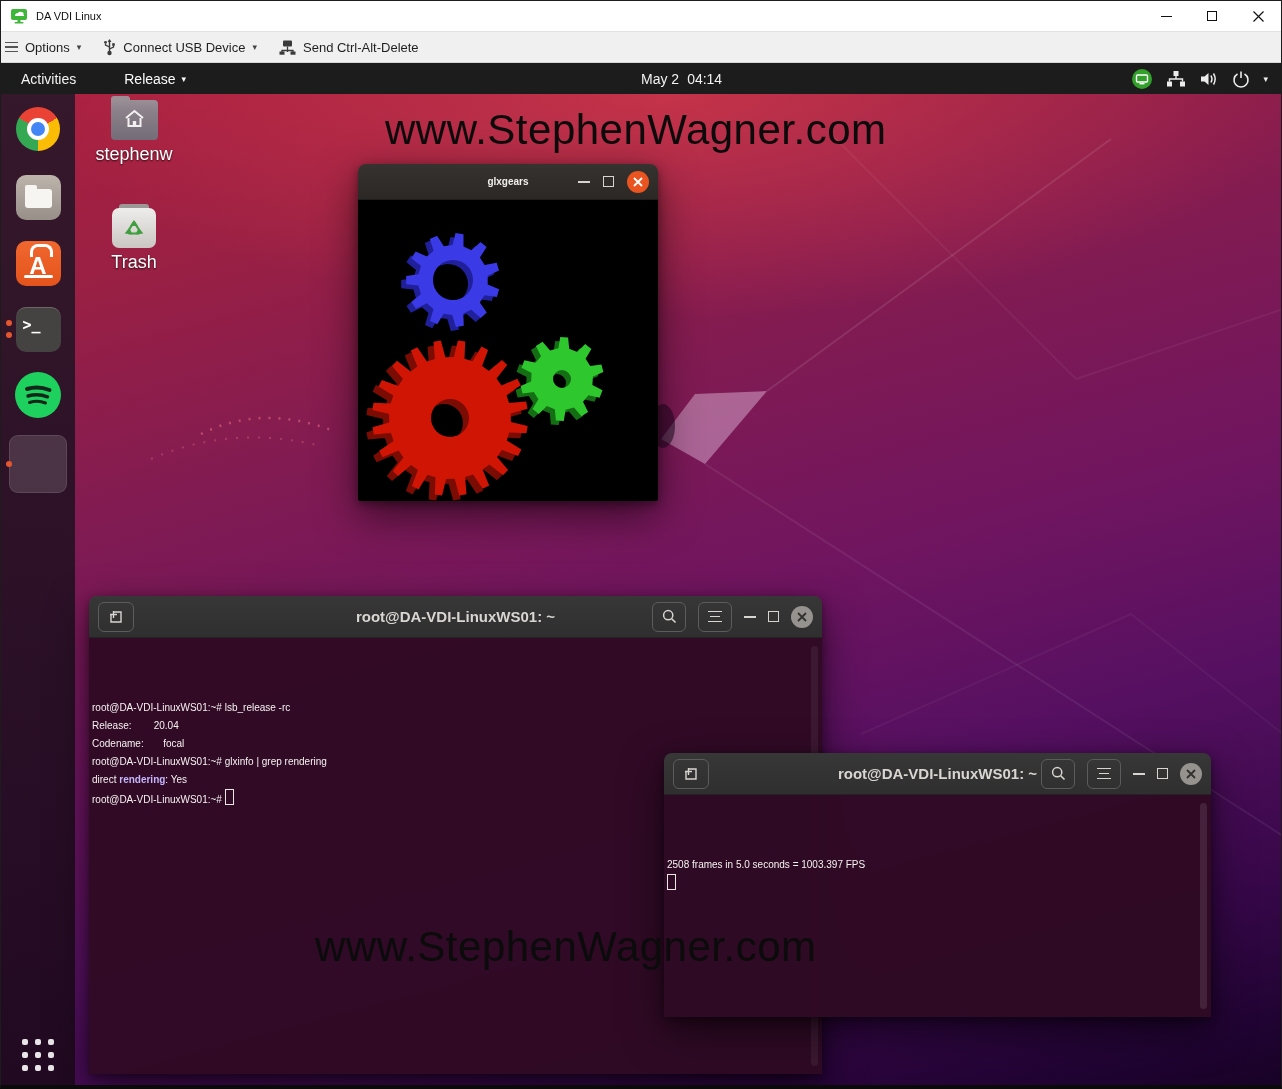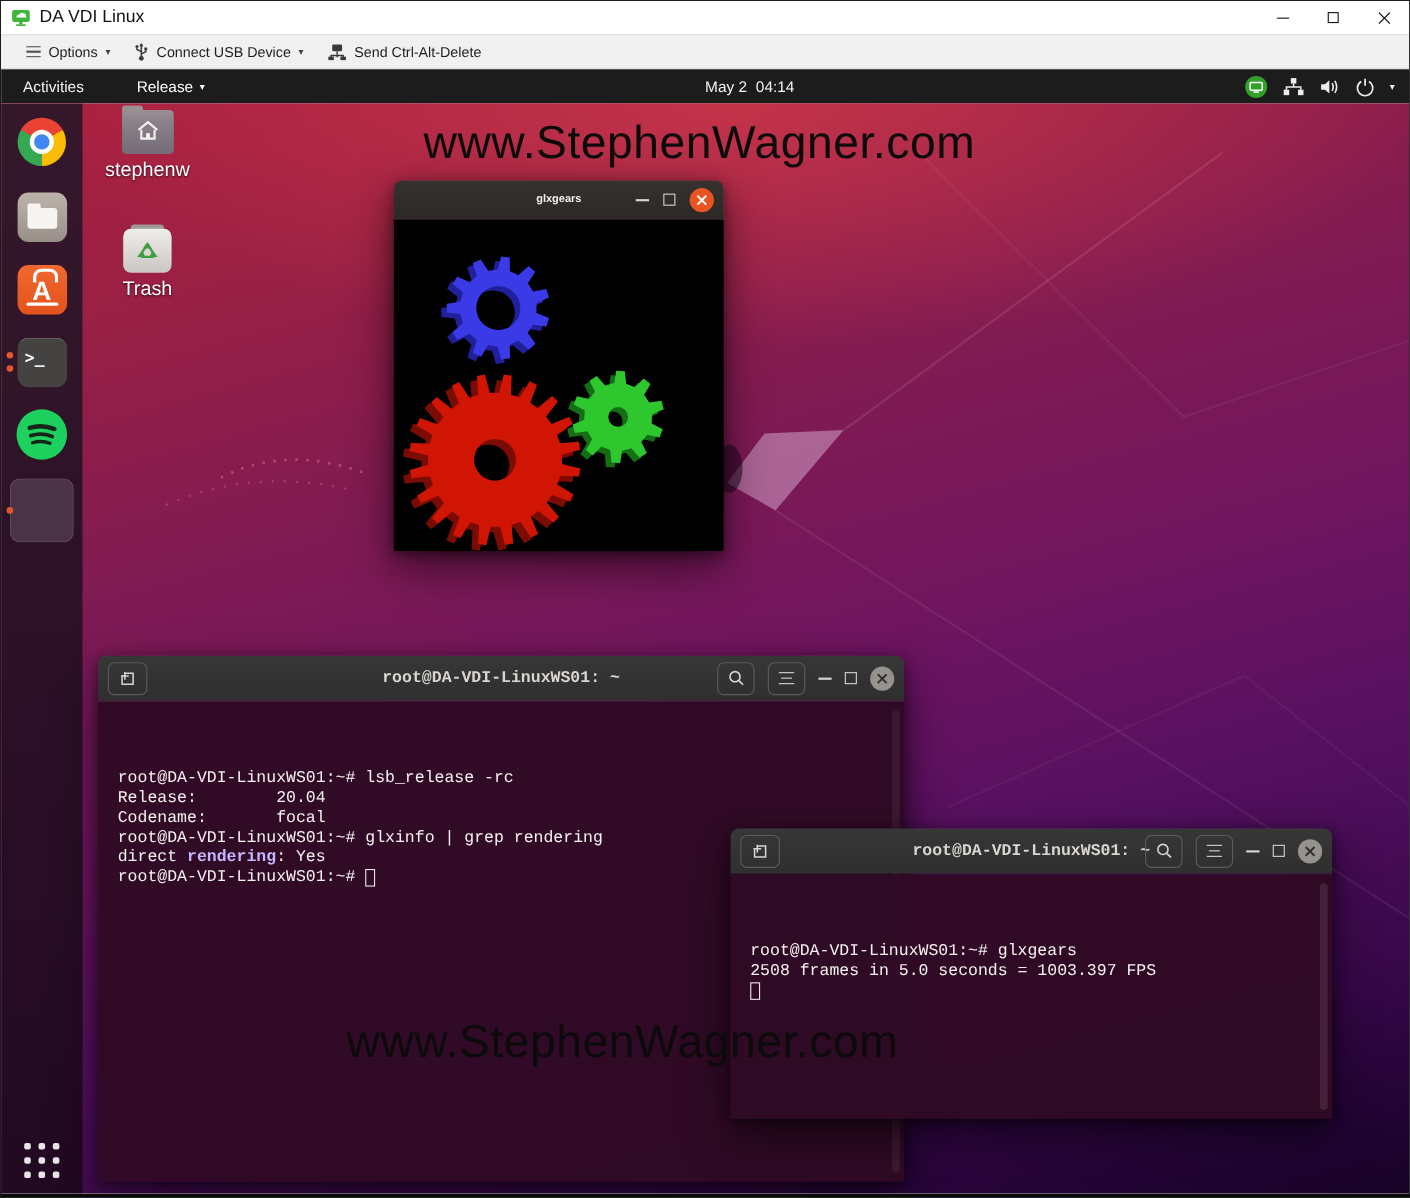--- a/index.html
+++ b/index.html
@@ -3,29 +3,29 @@
 <meta charset="utf-8">
 <style>
   * { margin:0; padding:0; box-sizing:border-box; }
   html,body { width:1282px; height:1089px; font-family:"Liberation Sans", sans-serif; background:#000; }
   .frame { position:relative; width:1282px; height:1089px; background:#fff; overflow:hidden;
            border:1px solid #1c1c1c; border-bottom:4px solid #0a0a0a; }
 
   
   .titlebar { height:30px; background:#ffffff; display:flex; align-items:center; padding-left:9px; }
   .vdi-icon { width:18px; height:16px; margin-right:8px; }
-  .vdi-title { font-size:16px; color:#111; }
+  .vdi-title { font-size:11px; color:#111; }
   .win-controls { margin-left:auto; display:flex; height:100%; }
   .win-btn { width:46px; height:100%; display:flex; align-items:center; justify-content:center; }
   .wc-min { width:11px; height:1px; background:#111; }
   .wc-max { width:10px; height:10px; border:1px solid #111; }
 
   
   .toolbar { height:32px; background:#f0f0f0; border-top:1px solid #e2e2e2; border-bottom:1px solid #d6d6d6;
-             display:flex; align-items:center; padding-left:23px; gap:22px; font-size:13px; color:#1f1f1f; }
+             display:flex; align-items:center; padding-left:4px; gap:22px; font-size:13px; color:#1f1f1f; }
   .tool-item { display:flex; align-items:center; gap:7px; }
   .hamburger { display:inline-flex; flex-direction:column; gap:3px; }
   .hamburger i { display:block; width:13px; height:1.5px; background:#555; }
   .caret { font-size:9px; color:#444; }
 
   
   .topbar { height:31px; background:#1c1c1c; display:flex; align-items:center; position:relative;
             color:#f2f2f2; font-size:14px; }
   .activities { padding:0 10px; margin-left:10px; }
   .appmenu { margin-left:38px; display:flex; align-items:center; gap:6px; color:#fbfbfb; }
@@ -91,30 +91,30 @@
   .glx-title { position:absolute; left:0; right:0; text-align:center; color:#f1efec; font-weight:bold; font-size:10px; }
   .glx-controls { margin-left:auto; display:flex; align-items:center; gap:13px; padding-right:9px; z-index:1; }
   .mini { width:12px; height:2px; background:#d8d4d0; }
   .maxi { width:11px; height:11px; border:1.5px solid #d8d4d0; }
   .close-circle { width:22px; height:22px; border-radius:50%; display:flex; align-items:center; justify-content:center; }
   .close-orange { background:#e95420; }
   .close-gray { background:#96938e; }
   .glx-body { height:301px; background:#000; border-radius:0 0 2px 2px; overflow:hidden; }
 
   .term-header { height:42px; background:linear-gradient(180deg,#373737,#2f2f2f); border-radius:8px 8px 0 0;
-      display:flex; align-items:center; position:relative; border-bottom:1px solid #232323; padding:0 9px;font-family:Liberation Mono, monospace; }
+      display:flex; align-items:center; position:relative; border-bottom:1px solid #232323; padding:0 9px; }
   .term-title { position:absolute; left:0; right:0; text-align:center; color:#d9d5d1; font-weight:bold; font-size:15px; pointer-events:none; }
   .hbtn { width:36px; height:30px; border:1px solid #5c5c5c; border-radius:6px; display:flex; align-items:center; justify-content:center; }
   .term-right { margin-left:auto; display:flex; align-items:center; gap:12px; z-index:1; }
   .burger { display:flex; flex-direction:column; gap:3.5px; align-items:center; }
   .burger i { display:block; height:1.5px; background:#d8d4d0; }
   .burger i:nth-child(1){width:14px;} .burger i:nth-child(2){width:10px;} .burger i:nth-child(3){width:14px;}
   .term-body { position:relative; background:rgba(48,10,36,0.97); color:#f5f2f0;
-      font-family:Liberation Mono, monospace; font-size:15px; line-height:18px;
-      padding:7px 14px 0 18px; white-space:pre; overflow:hidden; }
+      font-family:Liberation Sans, sans-serif; font-size:10px; line-height:18px;
+      padding:7px 14px 0 3px; white-space:pre; overflow:hidden; }
   .tline { white-space:pre; }
   .match { color:#c4b5fd; font-weight:bold; }
   .cursor { display:inline-block; width:9px; height:16px; border:1.5px solid #eae6e3; vertical-align:text-bottom; }
   .vscroll { position:absolute; top:8px; bottom:8px; width:7px; border-radius:4px; background:rgba(255,255,255,0.10); }
 
   svg { display:block; }
 </style>
 </head>
 <body>
 
@@ -397,17 +397,17 @@
           <span class="maxi"></span>
           <span class="close-circle close-gray">
             <svg width="10" height="10" viewBox="0 0 10 10">
               <path d="M1 1 L9 9 M9 1 L1 9" stroke="#33312f" stroke-width="1.8"></path>
             </svg>
           </span>
         </div>
       </div>
       <div class="term-body" id="term2-body" style="height:222px;">
         <span class="vscroll" style="right:4px;"></span>
-      <div class="tline"><span>root@DA-VDI-LinuxWS01:~# glxgears</span></div><div class="tline"><span>2508 frames in 5.0 seconds = 1003.397 FPS</span></div><div class="tline"><span class="cursor"></span></div></div>
+      <div class="tline"><span>2508 frames in 5.0 seconds = 1003.397 FPS</span></div><div class="tline"><span class="cursor"></span></div></div>
     </div>
 
   </div>
 </div>
 
 </body></html>

